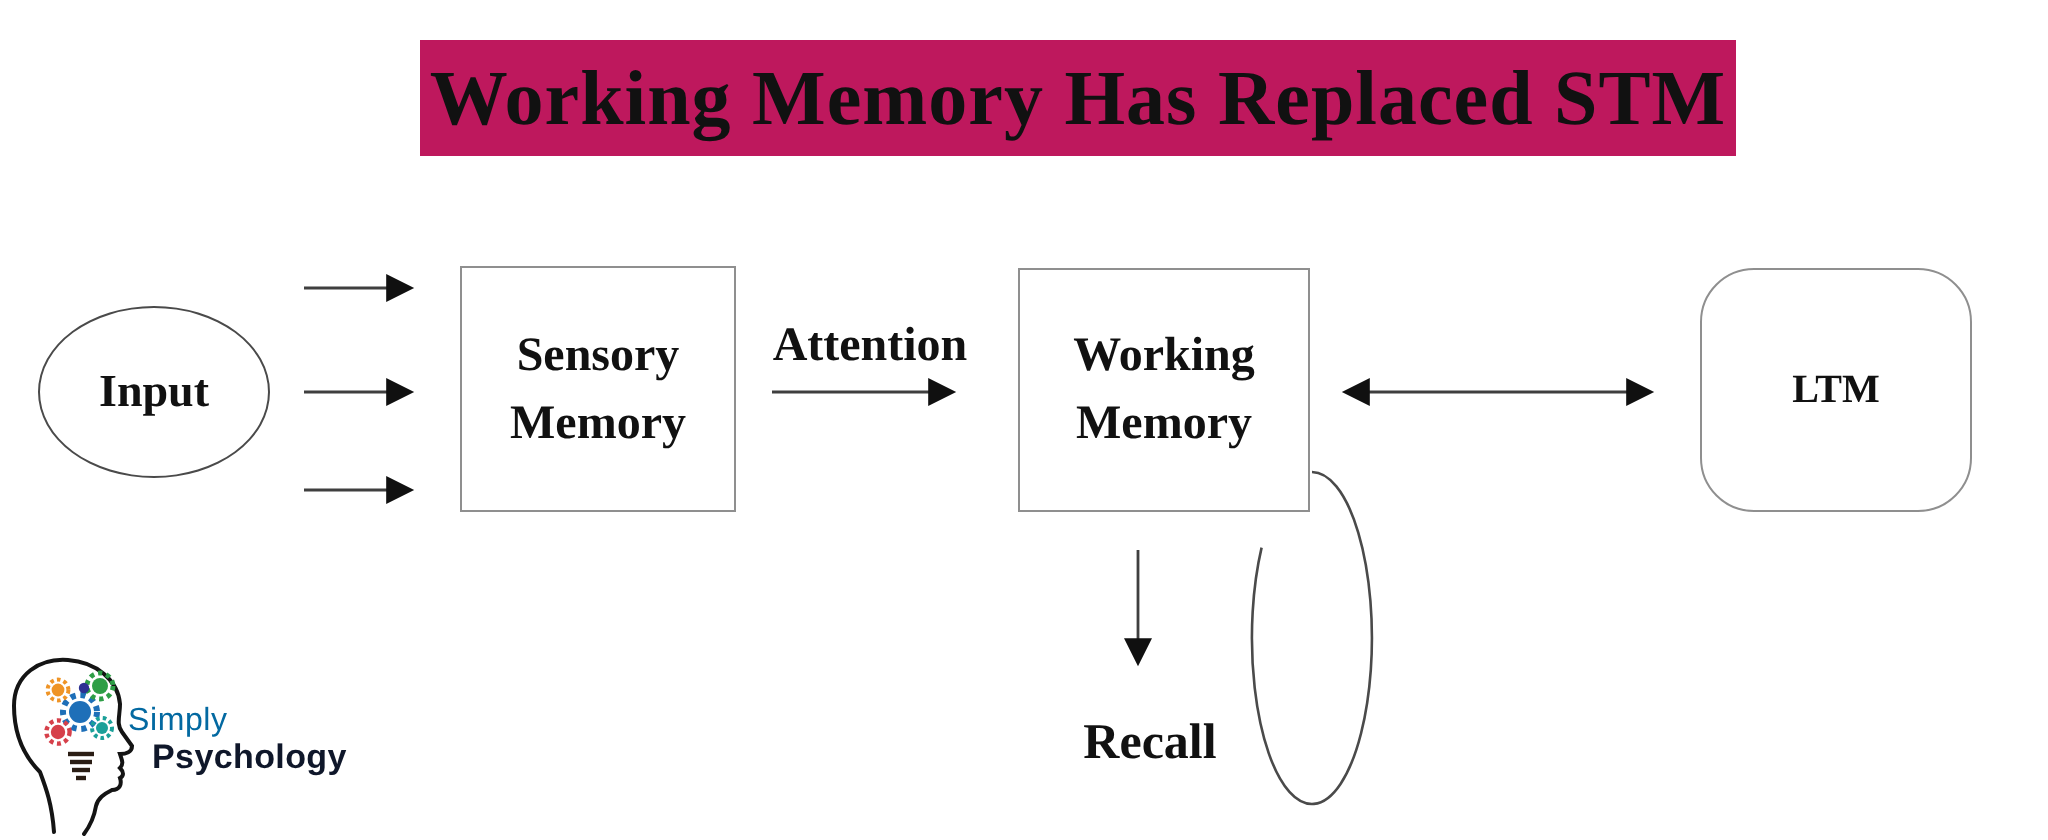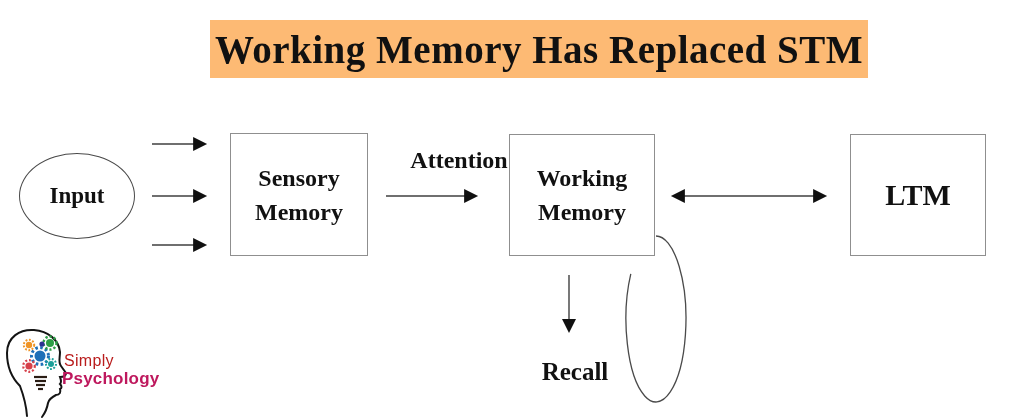--- a/index.html
+++ b/index.html
@@ -21,43 +21,43 @@
     display:flex;align-items:center;justify-content:center;
     font-size:23px;font-weight:bold;
   }
   .node-box{
     border:1.5px solid #8f8f8f;background:#fff;
     display:flex;flex-direction:column;align-items:center;justify-content:center;
     font-size:24px;font-weight:bold;line-height:34px;text-align:center;
   }
   .box-sensory{left:230px;top:133px;width:136px;height:121px;}
   .box-working{left:509px;top:134px;width:144px;height:120px;}
-  .box-ltm{left:850px;top:134px;width:134px;height:120px;font-size:30px;}
+  .box-ltm{left:850px;top:134px;width:134px;height:120px;font-size:20px;border-radius:27px;}
   .flow-label{
     font-weight:bold;text-align:center;
   }
-  .label-attention{left:380px;top:147px;width:110px;font-size:24px;margin-left:24px;}
+  .label-attention{left:380px;top:160px;width:110px;font-size:24px;}
   .label-recall{left:525px;top:358px;width:100px;font-size:25px;}
   .label-rehearsal{left:682px;top:327px;width:132px;font-size:25px;line-height:37px;}
   .svg-layer{left:0;top:0;width:1024px;height:420px;}
   .logo-simply{
     left:64px;top:352px;font-family:"Liberation Sans","DejaVu Sans",sans-serif;
     font-size:16px;letter-spacing:0.3px;
   }
   .logo-psych{
     left:62px;top:369px;font-family:"Liberation Sans","DejaVu Sans",sans-serif;
     font-size:17px;font-weight:bold;letter-spacing:0.2px;
   }
 </style>
 </head>
 <body>
 
 <div class="canvas">
 
-  <div class="abs banner" style="background-color: #fdba74; align-items: center;">
+  <div class="abs banner" style="background-color: #be185d; align-items: center;">
     <span class="title">Working Memory Has Replaced STM</span>
   </div>
 
   <svg class="abs svg-layer" width="1024" height="420" viewBox="0 0 1024 420">
     <defs>
       <marker id="arrowhead" viewBox="0 0 10 10" refX="8.5" refY="5" markerWidth="12" markerHeight="10" orient="auto-start-reverse">
         <path d="M0,0 L10,5 L0,10 z" fill="#101010"></path>
       </marker>
     </defs>
 
@@ -137,16 +137,16 @@
     <span>LTM</span>
   </div>
 
   <div class="abs flow-label label-attention">Attention</div>
 
   <div class="abs flow-label label-recall">Recall</div>
 
   <div class="abs flow-label label-rehearsal">
   </div>
 
-  <div class="abs logo-simply" style="color: #b91c1c; text-align: center;">Simply</div>
-  <div class="abs logo-psych" style="color: #be185d;">Psychology</div>
+  <div class="abs logo-simply" style="color: #0369a1; text-align: center;">Simply</div>
+  <div class="abs logo-psych" style="color: #0f172a; margin-left: 14px;">Psychology</div>
 
 </div>
 
 </body></html>

